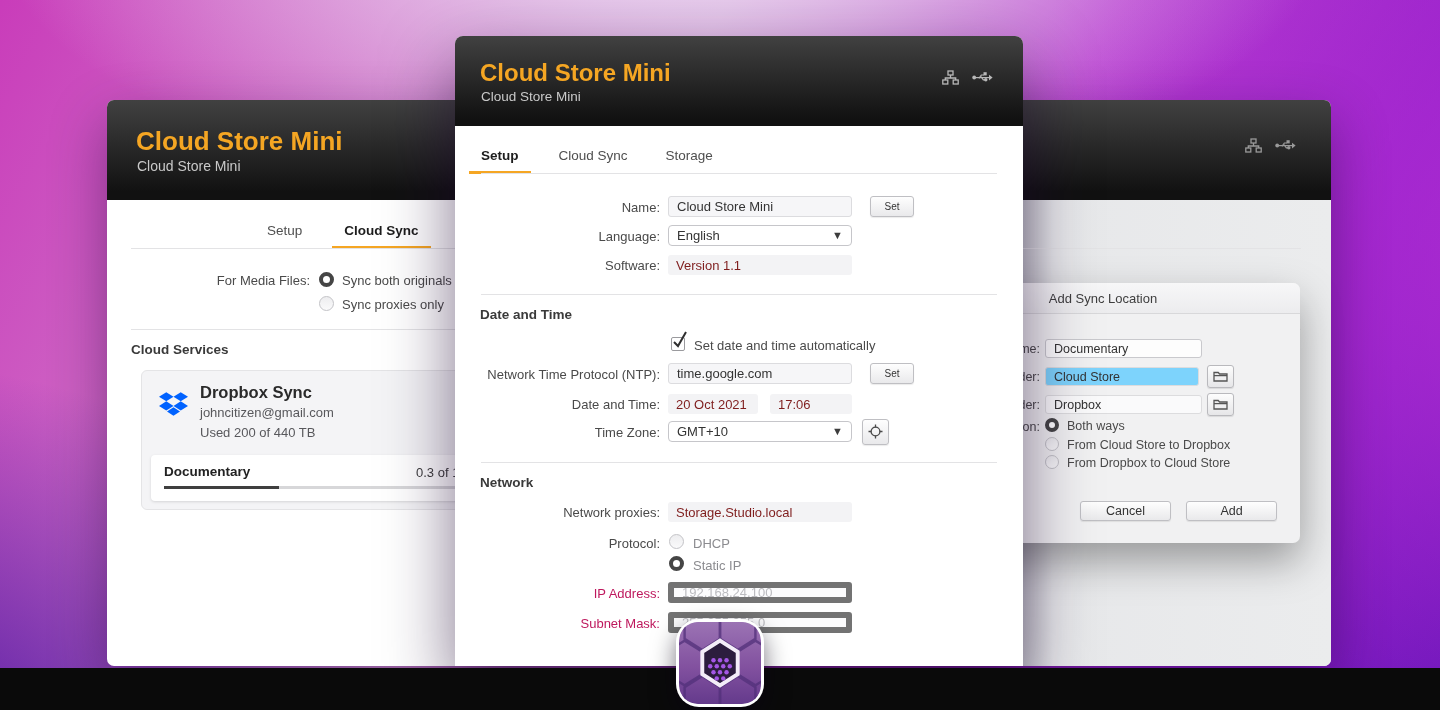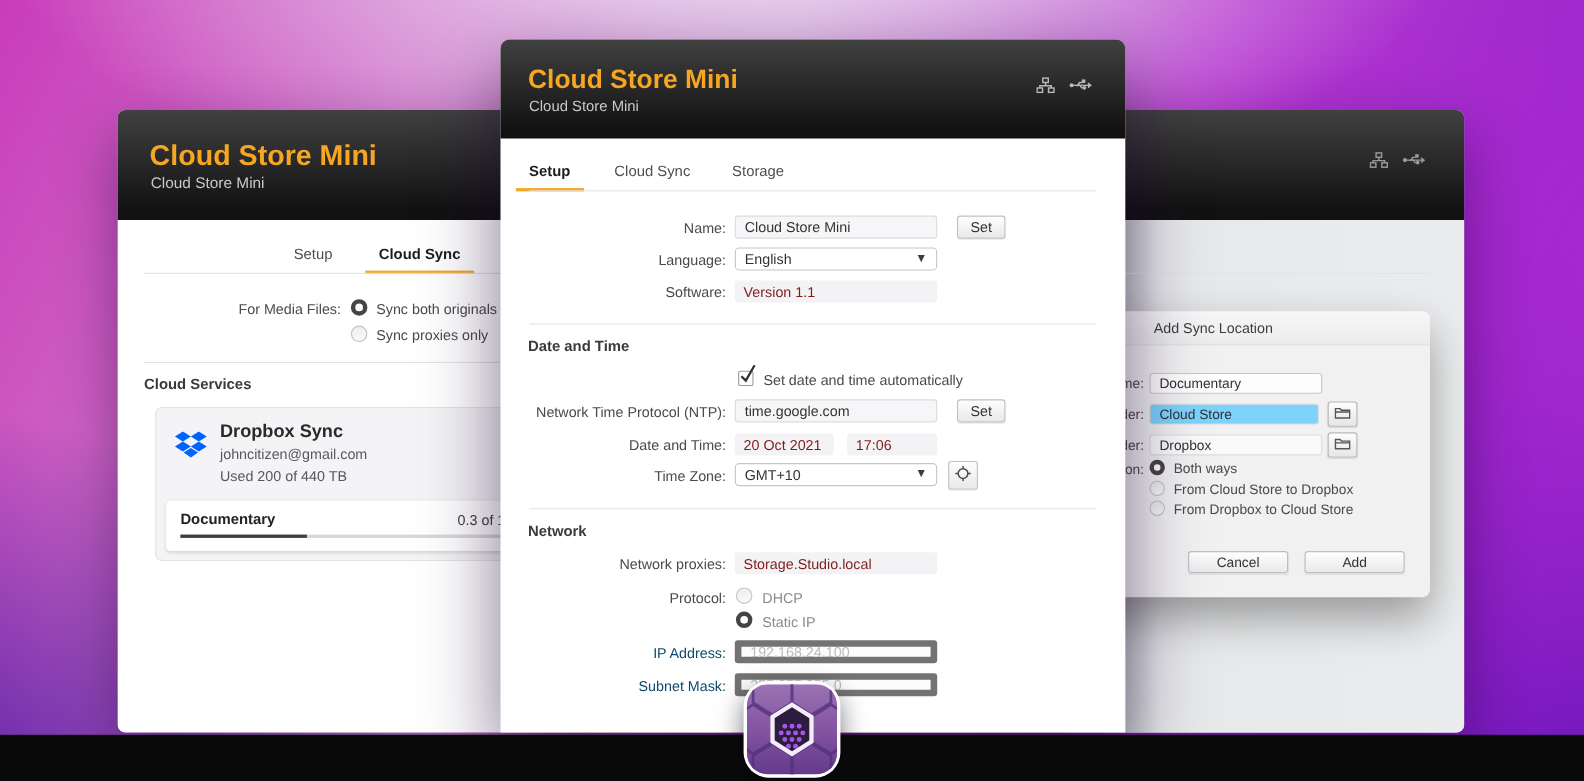--- a/index.html
+++ b/index.html
@@ -25,32 +25,32 @@
   .wsub { position:absolute; color:#c9c9c9; white-space:nowrap; }
   .hdr-icons { position:absolute; display:flex; align-items:center; gap:13px; }
   .hdr-icons svg { display:block; }
 
   .tabs { position:absolute; display:flex; }
   .tab { font-size:13.5px; color:#4f4f4f; padding:0 12px 7px 12px; border-bottom:3px solid transparent; line-height:16px; white-space:nowrap; }
   .tab.active { color:#1d1d1d; font-weight:bold; border-bottom-color:#f5a623; }
   .hline { position:absolute; height:1px; background:#e3e3e5; }
 
   .lbl { position:absolute; font-size:13px; color:#4a4a4a; text-align:right; white-space:nowrap; }
-  .lbl.dis { color:#0c4a6e; }
+  .lbl.dis { color:#be185d; }
   .sechead { position:absolute; font-size:13.5px; font-weight:bold; color:#3a3a3a; }
 
   .field { position:absolute; height:21px; display:flex; align-items:center; padding:0 8px;
     font-size:13px; color:#333; background:#f6f6f8; border:1px solid #dcdcdf; border-radius:3px; white-space:nowrap; }
   .field.ro { background:#f3f3f5; border:none; height:20px; color:#7f1d1d; }
   .field.sel { background:#fff; border:1px solid #c6c6ca; border-radius:4px; justify-content:space-between; }
   .field.dis { background:#fcfcfd; border:6px solid #737373; color:#bcbcc0; }
   .caret { font-size:11px; color:#3c3c3c; line-height:1; }
 
   .btn { position:absolute; height:21px; display:flex; align-items:center; justify-content:center;
-    font-size:13px; color:#333; background:linear-gradient(#fefefe,#e9e9eb); border:1px solid #bfbfc3;
+    font-size:10px; color:#333; background:linear-gradient(#fefefe,#e9e9eb); border:1px solid #bfbfc3;
     border-radius:3px; box-shadow:0 1px 1px rgba(0,0,0,.08); }
 
   .radio { position:absolute; width:15px; height:15px; border-radius:50%; }
   .radio.on { border:4.5px solid #454545; background:#fff; }
   .radio.off { border:1px solid #c3c3c7; background:linear-gradient(#ededef,#fafafb); }
   .opt { position:absolute; font-size:13px; color:#4a4a4a; white-space:nowrap; }
   .opt.gray { color:#8b8b8f; }
 
   .checkbox { position:absolute; width:14px; height:14px; background:#fff; border:1px solid #9a9a9e; border-radius:2px; }
   .checkmark { position:absolute; z-index:2; }

